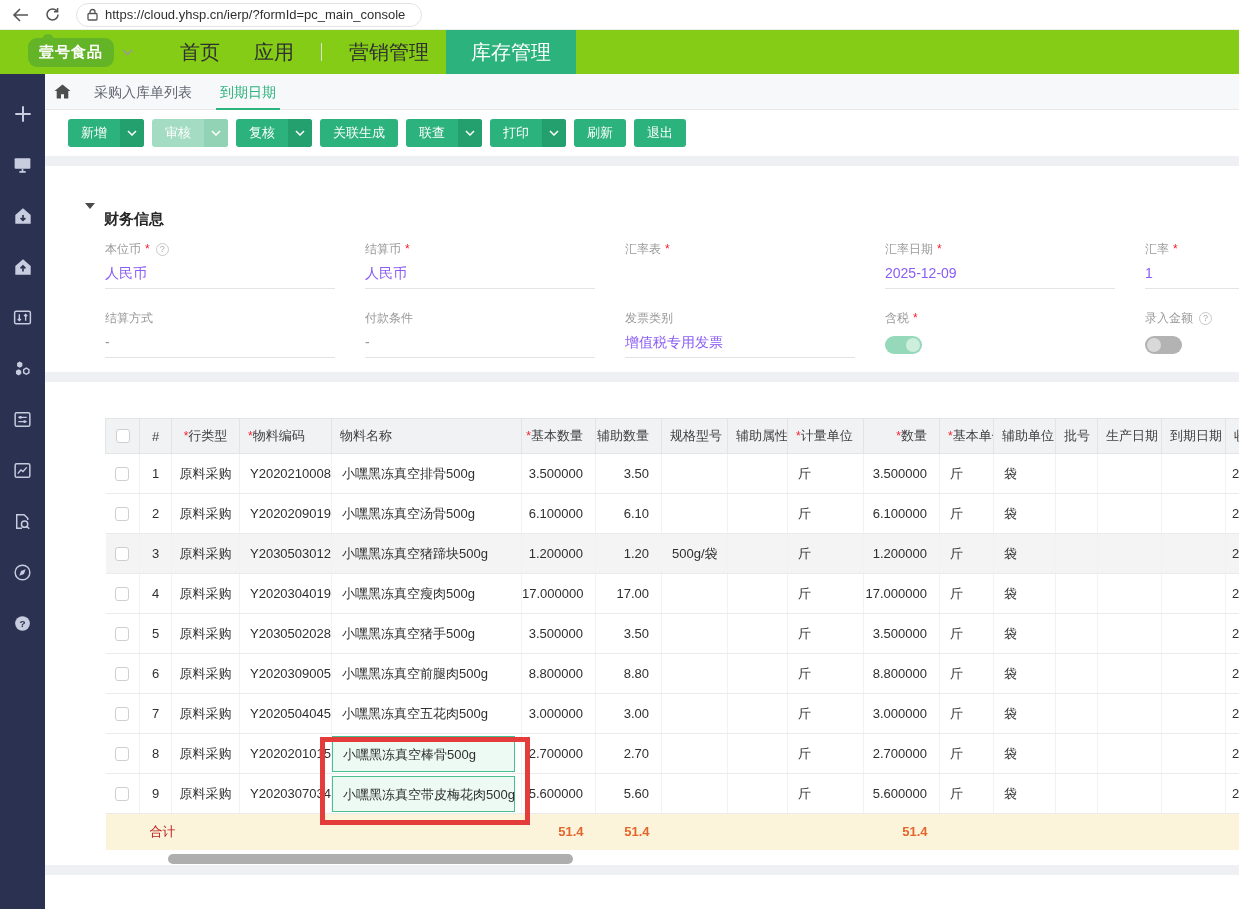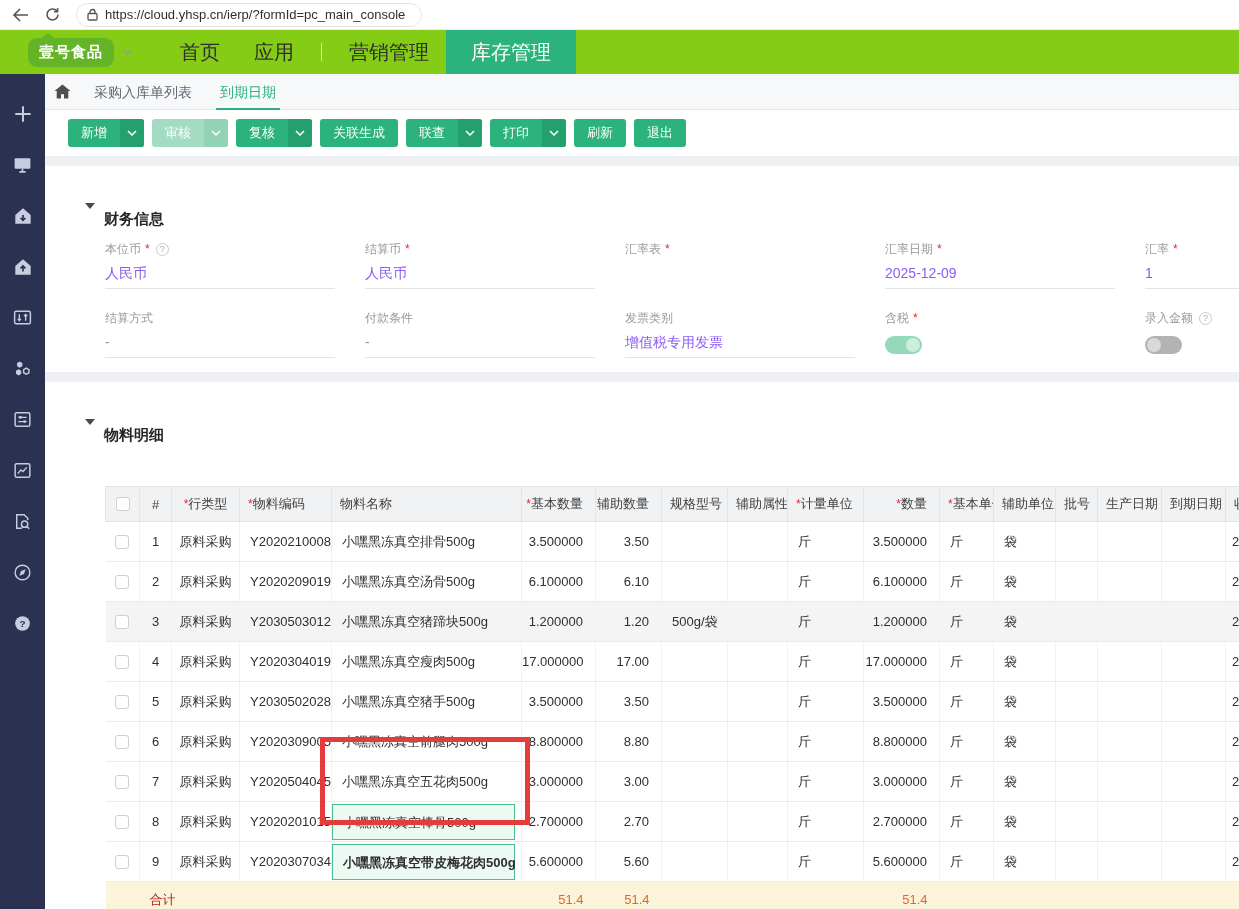--- a/index.html
+++ b/index.html
@@ -92,21 +92,21 @@
     font-size:13px;color:#2f2f2f;font-weight:500;white-space:nowrap;overflow:hidden;padding:0;}
   tbody tr.shaded{background:#f4f4f5;}
   .al{padding-left:10px;text-align:left;}
   .ac{text-align:center;}
   .ar{padding-right:12px;text-align:right;}
   th.al{padding-left:8px;}
   .cb{width:14px;height:14px;border:1px solid #cfcfcf;border-radius:3px;background:#fff;margin:0 auto;cursor:pointer;}
   .hl{margin:1px 6px 1px 0;border:1px solid #49bf8e;background:#ecfaf3;height:36px;
     line-height:36px;padding-left:10px;}
   tr.total td{background:#fcf4da;border:none;height:36px;font-weight:400;color:#b91c1c;}
-  tr.total .tv{color:#e2662c;}
+  tr.total .tv{color:#e2662c;font-weight:bold;}
   .hscroll{height:12px;margin:3px 0 5px 60px;position:relative;}
   .hthumb{position:absolute;left:63px;top:1px;width:405px;height:10px;border-radius:5px;background:#aeaeae;cursor:pointer;}
 
   
   .red-box{position:absolute;left:320px;top:737px;width:210px;height:88px;
     border:5px solid #e43b3b;z-index:9;pointer-events:none;}
 </style>
 </head>
 <body>
 
@@ -365,24 +365,20 @@
                 <span class="qmark">?</span>
               </div>
               <div class="toggle">
                 <span class="knob"></span>
               </div>
             </div>
           </div>
       </div>
 
       <div class="card">
-        <div class="card-head">
-          <span class="tri"></span>
-          <span class="card-title">物料明细</span>
-        </div>
         <div class="grid-spacer"></div>
         <div class="grid-wrap">
           <table id="grid-table">
             <colgroup id="grid-cols">
                 <col style="width: 34px;">
                 <col style="width: 32px;">
                 <col style="width: 68px;">
                 <col style="width: 92px;">
                 <col style="width: 190px;">
                 <col style="width: 74px;">
@@ -592,21 +588,21 @@
                   <td class="al"></td>
                   <td class="" style="padding-left: 6px;">2</td>
                 </tr>
                 <tr>
                   <td>
                     <div class="cb"></div>
                   </td>
                   <td class="ac">9</td>
                   <td class="ac">原料采购</td>
                   <td class="al">Y2020307034</td>
-                  <td style="padding: 0px; font-weight: bold;">
+                  <td style="padding: 0px;">
                     <div class="hl">小嘿黑冻真空带皮梅花肉500g</div>
                   </td>
                   <td class="ar">5.600000</td>
                   <td class="ar">5.60</td>
                   <td class="al"></td>
                   <td class="al"></td>
                   <td class="al">斤</td>
                   <td class="ar">5.600000</td>
                   <td class="al">斤</td>
                   <td class="al">袋</td>

